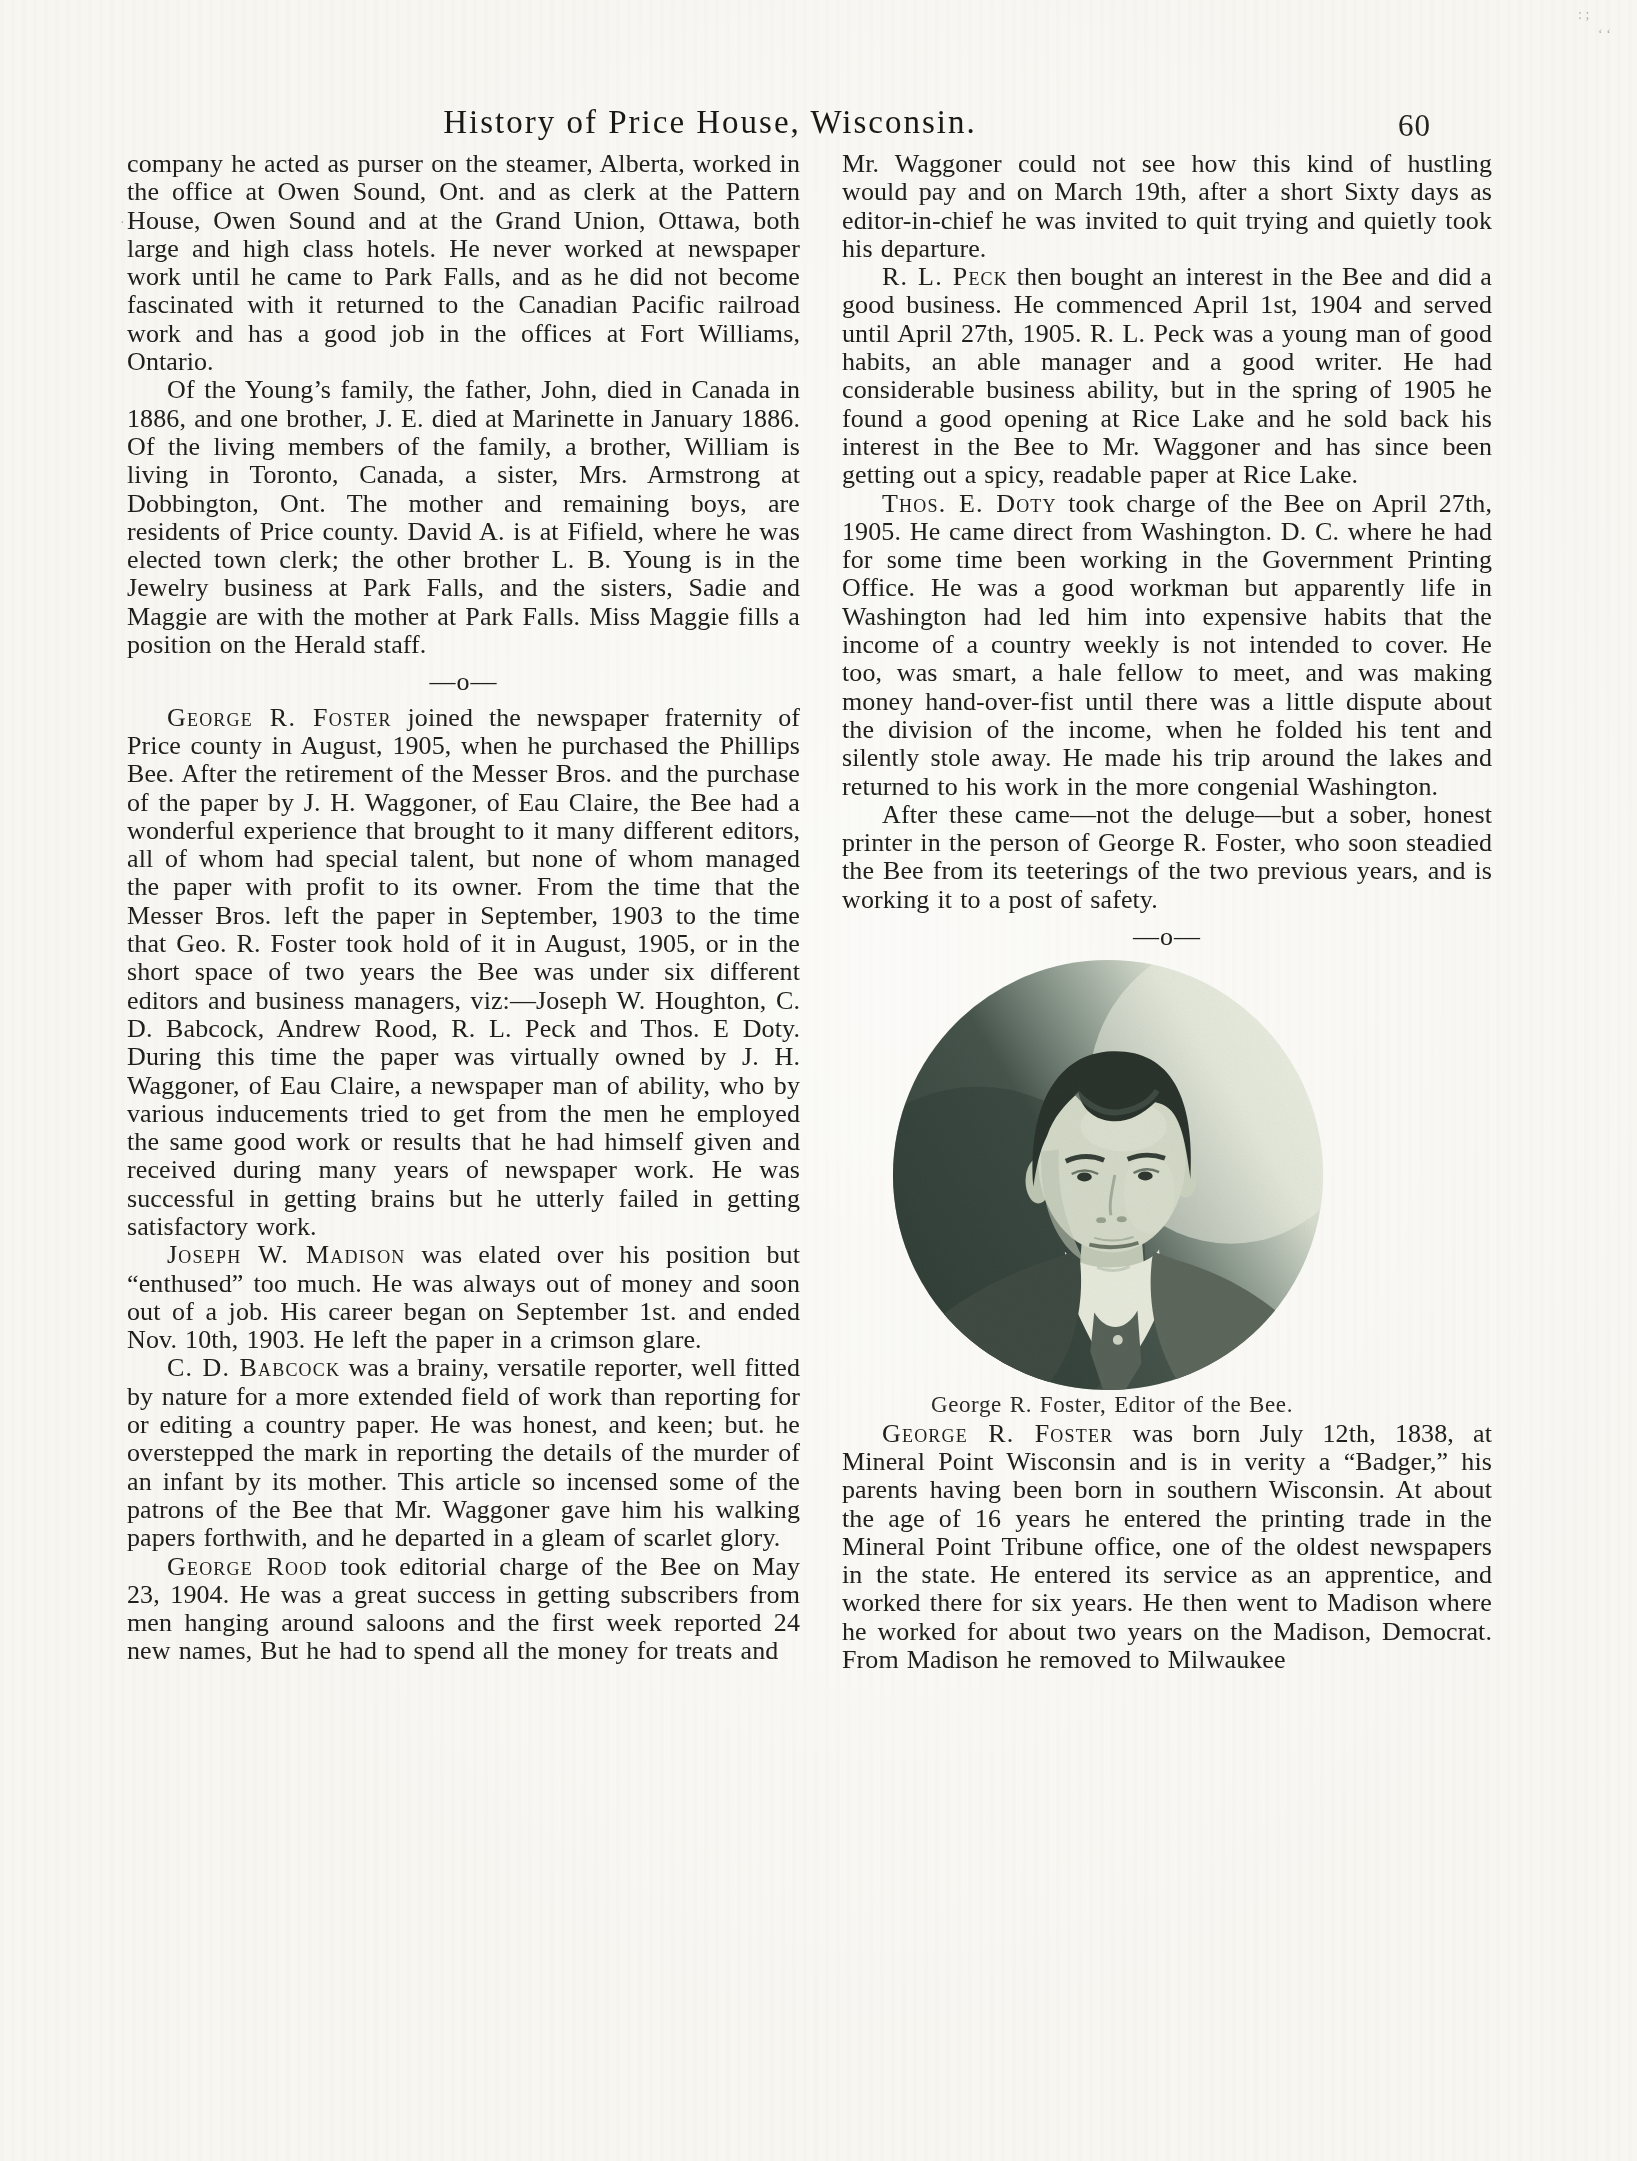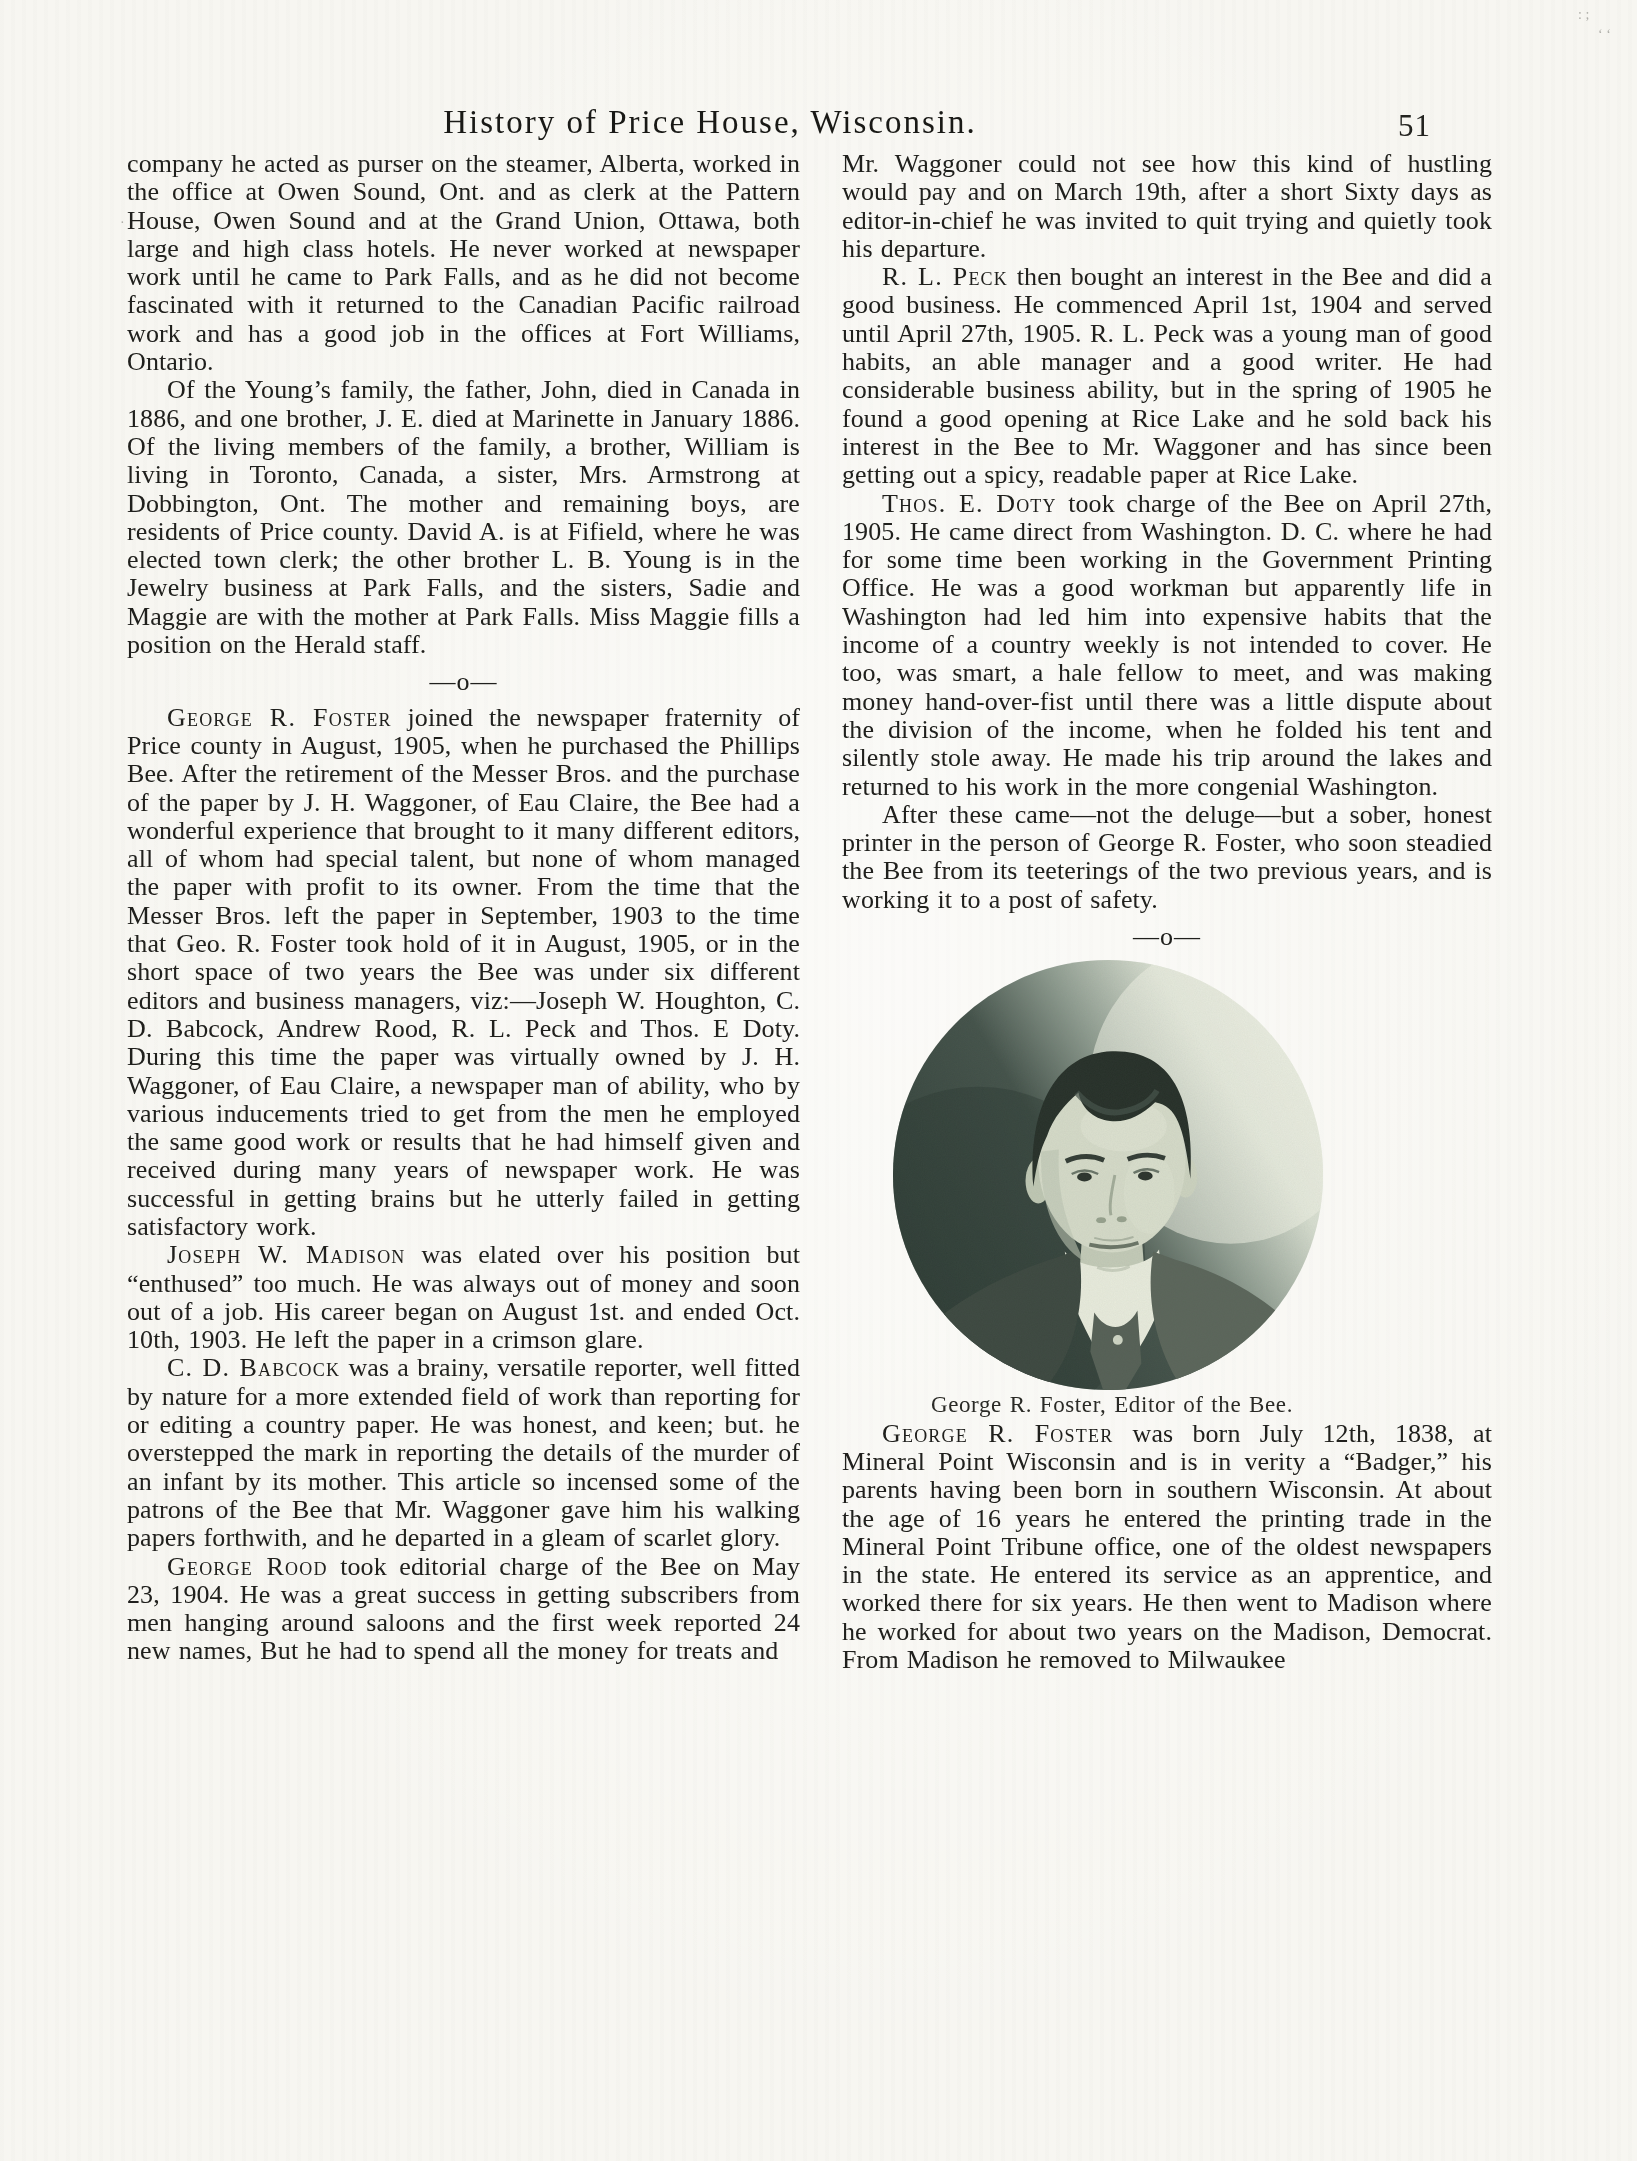--- a/index.html
+++ b/index.html
@@ -46,28 +46,28 @@
 </head>
 <body>
 
 <div class="page">
 
   <div class="speck" style="left:1578px;top:10px;">: ;</div>
   <div class="speck" style="left:1598px;top:30px;">‘ ‘</div>
   <div class="speck" style="left:120px;top:218px;">·</div>
 
   <div class="header-title">History of Price House, Wisconsin.</div>
-  <div class="page-number">51</div>
+  <div class="page-number">60</div>
 
   <div class="col col-left">
     <p class="para">company he acted as purser on the steamer, Alberta, worked in the office at Owen Sound, Ont. and as clerk at the Pattern House, Owen Sound and at the Grand Union, Ottawa, both large and high class hotels. He never worked at newspaper work until he came to Park Falls, and as he did not become fascinated with it returned to the Canadian Pacific railroad work and has a good job in the offices at Fort Williams, Ontario.</p>
     <p class="para indent">Of the Young’s family, the father, John, died in Canada in 1886, and one brother, J. E. died at Marinette in January 1886. Of the living members of the family, a brother, William is living in Toronto, Canada, a sister, Mrs. Armstrong at Dobbington, Ont. The mother and remaining boys, are residents of Price county. David A. is at Fifield, where he was elected town clerk; the other brother L. B. Young is in the Jewelry business at Park Falls, and the sisters, Sadie and Maggie are with the mother at Park Falls. Miss Maggie fills a position on the Herald staff.</p>
     <div class="separator">—o—</div>
     <p class="para indent"><span class="lead">George R. Foster</span><span> joined the newspaper fraternity of Price county in August, 1905, when he purchased the Phillips Bee. After the retirement of the Messer Bros. and the purchase of the paper by J. H. Waggoner, of Eau Claire, the Bee had a wonderful experience that brought to it many different editors, all of whom had special talent, but none of whom managed the paper with profit to its owner. From the time that the Messer Bros. left the paper in September, 1903 to the time that Geo. R. Foster took hold of it in August, 1905, or in the short space of two years the Bee was under six different editors and business managers, viz:—Joseph W. Houghton, C. D. Babcock, Andrew Rood, R. L. Peck and Thos. E Doty. During this time the paper was virtually owned by J. H. Waggoner, of Eau Claire, a newspaper man of ability, who by various inducements tried to get from the men he employed the same good work or results that he had himself given and received during many years of newspaper work. He was successful in getting brains but he utterly failed in getting satisfactory work.</span></p>
-    <p class="para indent"><span class="lead">Joseph W. Madison</span><span> was elated over his position but “enthused” too much. He was always out of money and soon out of a job. His career began on August 1st. and ended Oct. 10th, 1903. He left the paper in a crimson glare.</span></p>
+    <p class="para indent"><span class="lead">Joseph W. Madison</span><span> was elated over his position but “enthused” too much. He was always out of money and soon out of a job. His career began on September 1st. and ended Nov. 10th, 1903. He left the paper in a crimson glare.</span></p>
     <p class="para indent"><span class="lead">C. D. Babcock</span><span> was a brainy, versatile reporter, well fitted by nature for a more extended field of work than reporting for or editing a country paper. He was honest, and keen; but. he overstepped the mark in reporting the details of the murder of an infant by its mother. This article so incensed some of the patrons of the Bee that Mr. Waggoner gave him his walking papers forthwith, and he departed in a gleam of scarlet glory.</span></p>
     <p class="para indent"><span class="lead">George Rood</span><span> took editorial charge of the Bee on May 23, 1904. He was a great success in getting subscribers from men hanging around saloons and the first week reported 24 new names, But he had to spend all the money for treats and</span></p>
   </div>
 
   <div class="col col-right">
     <p class="para">Mr. Waggoner could not see how this kind of hustling would pay and on March 19th, after a short Sixty days as editor-in-chief he was invited to quit trying and quietly took his departure.</p>
     <p class="para indent"><span class="lead">R. L. Peck</span><span> then bought an interest in the Bee and did a good business. He commenced April 1st, 1904 and served until April 27th, 1905. R. L. Peck was a young man of good habits, an able manager and a good writer. He had considerable business ability, but in the spring of 1905 he found a good opening at Rice Lake and he sold back his interest in the Bee to Mr. Waggoner and has since been getting out a spicy, readable paper at Rice Lake.</span></p>
     <p class="para indent"><span class="lead">Thos. E. Doty</span><span> took charge of the Bee on April 27th, 1905. He came direct from Washington. D. C. where he had for some time been working in the Government Printing Office. He was a good workman but apparently life in Washington had led him into expensive habits that the income of a country weekly is not intended to cover. He too, was smart, a hale fellow to meet, and was making money hand-over-fist until there was a little dispute about the division of the income, when he folded his tent and silently stole away. He made his trip around the lakes and returned to his work in the more congenial Washington.</span></p>
     <p class="para indent">After these came—not the deluge—but a sober, honest printer in the person of George R. Foster, who soon steadied the Bee from its teeterings of the two previous years, and is working it to a post of safety.</p>
     <div class="separator">—o—</div>

